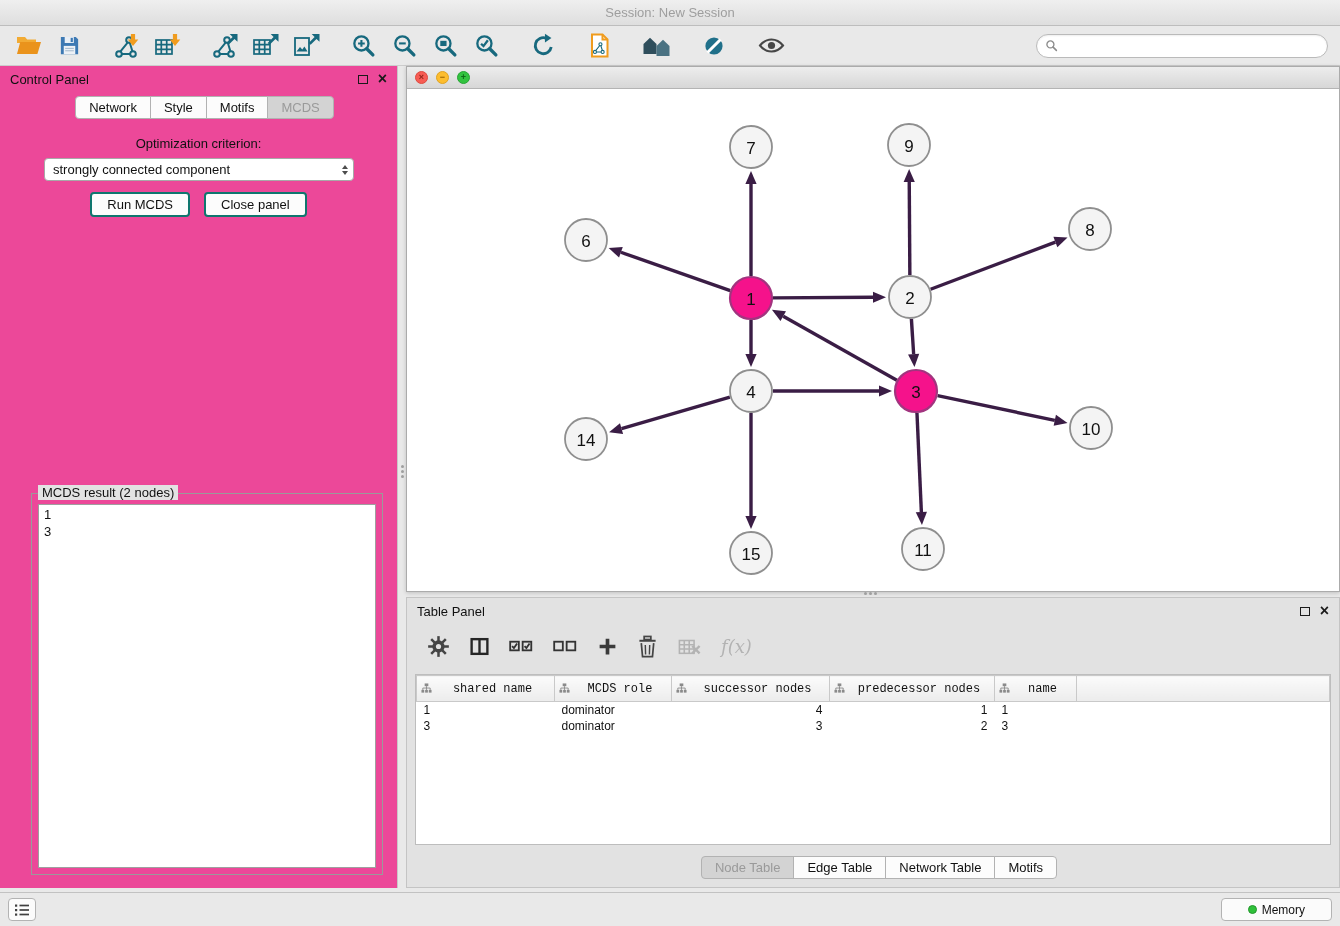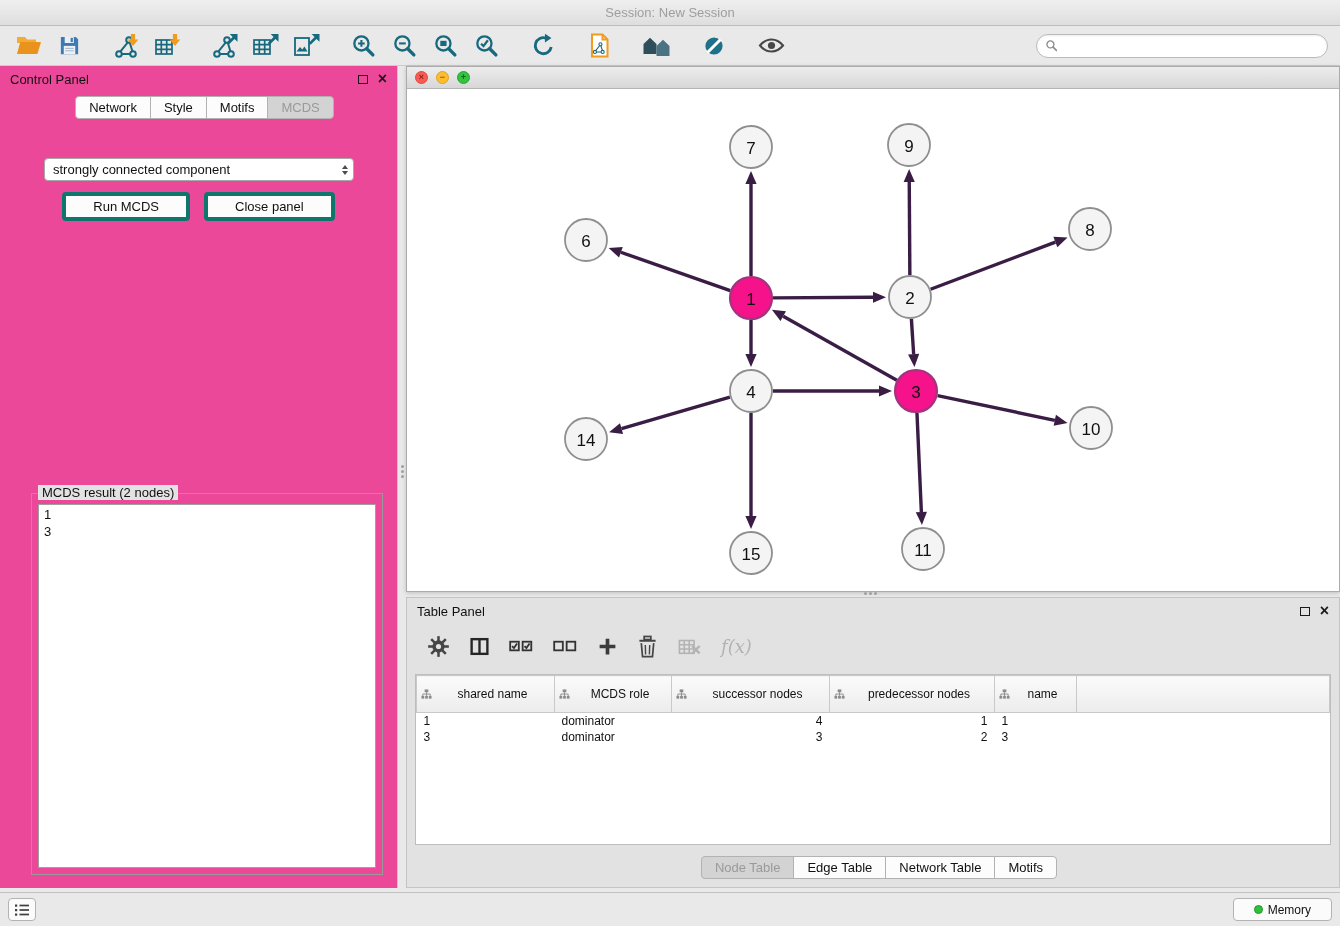--- a/index.html
+++ b/index.html
@@ -27,52 +27,52 @@
 .seg-tab{background:#fcfcfc;border:1px solid #b2b2b2;margin-left:-1px;padding:3px 13px;font-size:13px;white-space:nowrap;}
 .seg-tab:first-child{border-top-left-radius:4px;border-bottom-left-radius:4px;margin-left:12px;}
 .seg-tab:last-child{border-top-right-radius:4px;border-bottom-right-radius:4px;}
 .seg-tab.active{background:#d3d3d3;color:#9a9a9a;}
 .opt-label{position:absolute;left:0;right:0;top:70px;text-align:center;}
 .select-box{position:absolute;left:44px;top:92px;width:310px;height:23px;background:#fff;border:1px solid #a8a8a8;border-radius:4px;display:flex;align-items:center;padding:0 5px 0 8px;}
 .stepper{margin-left:auto;display:flex;flex-direction:column;align-items:center;}
 .tri-up{width:0;height:0;border-left:3.5px solid transparent;border-right:3.5px solid transparent;border-bottom:4.5px solid #4c4c4c;margin-bottom:2px;}
 .tri-down{width:0;height:0;border-left:3.5px solid transparent;border-right:3.5px solid transparent;border-top:4.5px solid #4c4c4c;}
 .btn-row{position:absolute;left:0;right:0;top:126px;display:flex;justify-content:center;gap:14px;}
-.btn{background:#fcfcfc;border:4px solid #0f766e;border-radius:4px;padding:3px 27px;font:13px "Liberation Sans",sans-serif;color:#111;}
+.btn{background:#fcfcfc;border:2px solid #0f766e;border-radius:4px;padding:3px 15px;font:13px "Liberation Sans",sans-serif;color:#111;}
 .groupbox{position:absolute;left:8px;right:14px;top:427px;bottom:13px;border:1px solid #9a9a9a;margin-left:23px;}
 .group-legend{position:absolute;top:-9px;left:6px;background:#e2e2e2;padding:0 4px;font-size:13px;}
 .result-area{position:absolute;left:6px;right:6px;top:10px;bottom:6px;background:#fff;border:1px solid #9f9f9f;padding:1px 5px;line-height:17px;font-size:13px;overflow:hidden;}
 
 .network-window{position:absolute;left:406px;top:66px;width:934px;height:526px;background:#fff;border:1px solid #ababab;box-shadow:0 1px 4px rgba(0,0,0,.18);}
 .mac-bar{height:22px;background:linear-gradient(#ededed,#d7d7d7);border-bottom:1px solid #b4b4b4;display:flex;align-items:center;position:relative;}
 .tl{width:13px;height:13px;border-radius:50%;margin-left:8px;display:flex;align-items:center;justify-content:center;font-size:9px;font-weight:bold;line-height:1;}
 .tl.red{background:#f75c54;border:1px solid #dd4a3f;color:#92241a;}
 .tl.yellow{background:#fdbd2e;border:1px solid #e0a321;color:#945f00;}
 .tl.green{background:#32c33f;border:1px solid #28a435;color:#0e6b17;}
 .mac-title{position:absolute;left:0;right:0;text-align:center;font-size:13px;color:#2b2b2b;pointer-events:none;}
 .net-canvas{position:absolute;left:0;top:22px;right:0;bottom:0;}
 .net-canvas svg{width:100%;height:100%;display:block;}
 
 .table-panel{position:absolute;left:406px;top:597px;width:934px;height:291px;background:#e2e2e2;border:1px solid #c4c4c4;}
 .tp-toolbar{position:absolute;left:0;right:0;top:26px;height:44px;display:flex;align-items:center;gap:19px;padding:0 20px;}
 .tp-btn{display:flex;align-items:center;justify-content:center;}
 .fx-text{font-family:"DejaVu Serif","Liberation Serif",serif;font-style:italic;font-size:18px;color:#b3b3b3;}
 .table-wrap{position:absolute;left:8px;right:8px;top:76px;bottom:42px;background:#fff;border:1px solid #bdbdbd;overflow:hidden;}
 table.datatable{border-collapse:collapse;width:100%;table-layout:fixed;}
-.datatable th{background:linear-gradient(#fbfbfb,#ececec);border:1px solid #c9c9c9;height:37px;font-weight:normal;font-size:12px;padding:0;}
+.datatable th{background:linear-gradient(#fbfbfb,#ececec);border:1px solid #c9c9c9;height:26px;font-weight:normal;font-size:12px;padding:0;font-family:Liberation Mono, monospace;}
 .thwrap{display:flex;align-items:center;padding:0 4px;}
 .colicon{display:inline-flex;margin-right:3px;}
 .thwrap .coltext{flex:1;text-align:center;white-space:nowrap;overflow:hidden;}
 .datatable td{font-size:12px;height:16px;line-height:16px;padding:0 7px;white-space:nowrap;}
 .datatable td.num{text-align:right;}
 .tp-tabs{position:absolute;left:0;right:0;bottom:8px;}
 
 .statusbar{position:absolute;left:0;top:892px;width:1340px;height:34px;background:#e9e9e9;border-top:1px solid #c2c2c2;display:flex;align-items:center;padding:0 8px;}
 .sq-btn{width:28px;height:23px;background:#fbfbfb;border:1px solid #b3b3b3;border-radius:4px;display:flex;align-items:center;justify-content:center;}
-.memory-btn{margin-left:auto;height:23px;background:#fbfbfb;border:1px solid #b3b3b3;border-radius:4px;display:flex;align-items:center;gap:5px;padding:0 20px;font-size:12px;}
+.memory-btn{margin-left:auto;height:23px;background:#fbfbfb;border:1px solid #b3b3b3;border-radius:4px;display:flex;align-items:center;gap:5px;padding:0 26px;font-size:12px;}
 .mem-dot{width:9px;height:9px;border-radius:50%;background:#2fc13a;border:1px solid #23962c;}
 
 .vgrip{position:absolute;left:398px;top:458px;width:8px;height:26px;display:flex;flex-direction:column;align-items:center;justify-content:center;gap:2px;}
 .vgrip i,.hgrip i{width:3px;height:3px;border-radius:50%;background:#9f9f9f;display:block;}
 .hgrip{position:absolute;left:856px;top:590px;width:28px;height:6px;display:flex;align-items:center;justify-content:center;gap:2px;}
 </style>
 </head>
 <body>
 
 <div class="titlebar">
@@ -256,20 +256,21 @@
       <span class="float-glyph"></span>
       <span class="close-glyph">×</span>
     </span>
   </div>
   <div class="seg-row" id="cp-tabs">
       <span class="seg-tab">Network</span>
       <span class="seg-tab">Style</span>
       <span class="seg-tab">Motifs</span>
       <span class="seg-tab active">MCDS</span>
     </div>
+  <div class="opt-label">Optimization criterion:</div>
   <div class="select-box">
     <span>strongly connected component</span>
     <span class="stepper">
         <i class="tri-up"></i>
         <i class="tri-down"></i>
       </span>
   </div>
   <div class="btn-row">
     <button class="btn">Run MCDS</button>
     <button class="btn">Close panel</button>

